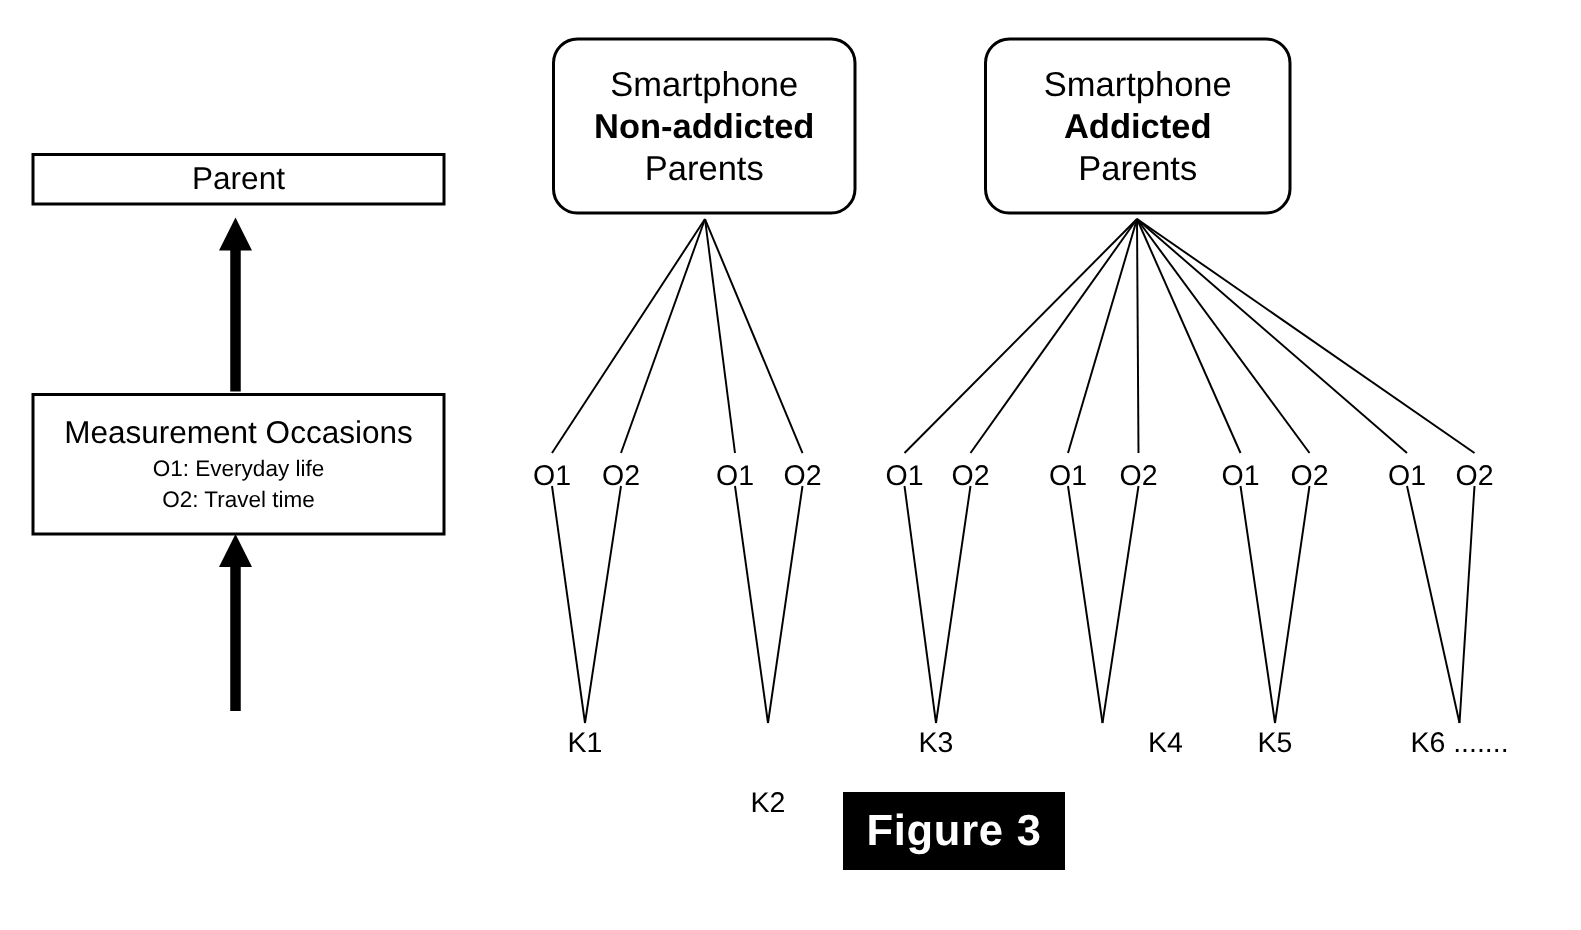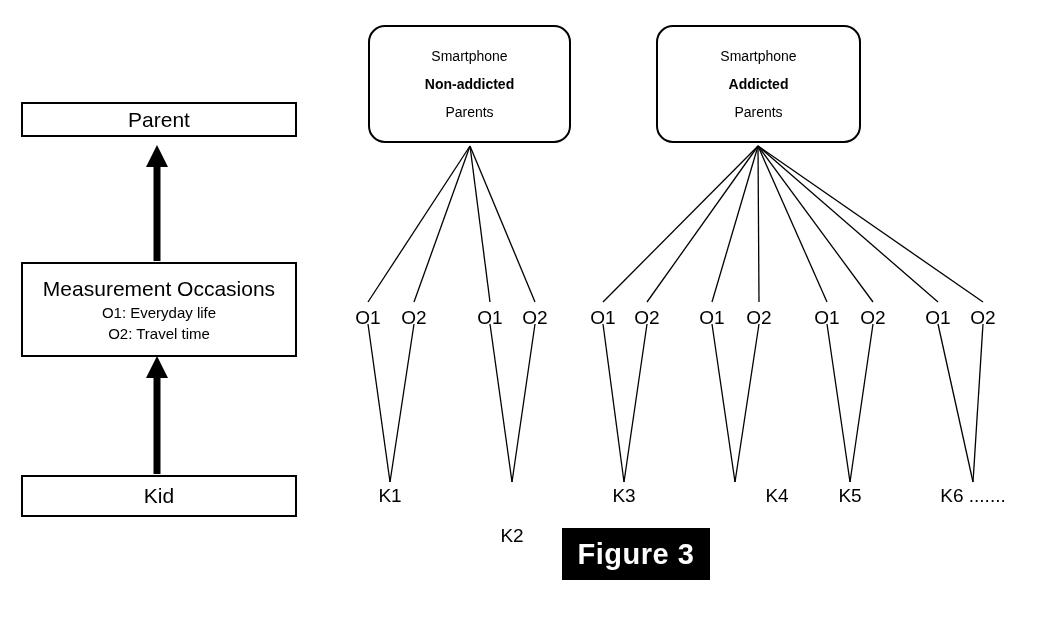--- a/index.html
+++ b/index.html
@@ -54,21 +54,21 @@
     border: 2px solid #000000;
     border-radius: 17px;
     background: #ffffff;
     display: flex;
     flex-direction: column;
     align-items: center;
     justify-content: center;
     text-align: center;
   }
   .round-line {
-    font-size: 14px;
+    font-size: 23px;
     line-height: 28px;
     white-space: nowrap;
   }
   .round-line.bold { font-weight: bold; }
 
   #group-nonaddicted { left: 368px; top: 25px; width: 203px; height: 118px; }
   #group-addicted    { left: 656px; top: 25px; width: 205px; height: 118px; }
 
   
   #lines {
@@ -115,23 +115,20 @@
   <div class="sq-box" id="box-parent">
     <div class="sq-title">Parent</div>
   </div>
 
   <div class="sq-box" id="box-mo">
     <div class="sq-title">Measurement Occasions</div>
     <div class="sq-sub">O1: Everyday life</div>
     <div class="sq-sub">O2: Travel time</div>
   </div>
 
-  <div class="sq-box" id="box-kid">
-    <div class="sq-title">Kid</div>
-  </div>
 
   <div class="round-box" id="group-nonaddicted">
     <div class="round-line">Smartphone</div>
     <div class="round-line bold">Non-addicted</div>
     <div class="round-line">Parents</div>
   </div>
 
   <div class="round-box" id="group-addicted">
     <div class="round-line">Smartphone</div>
     <div class="round-line bold">Addicted</div>

